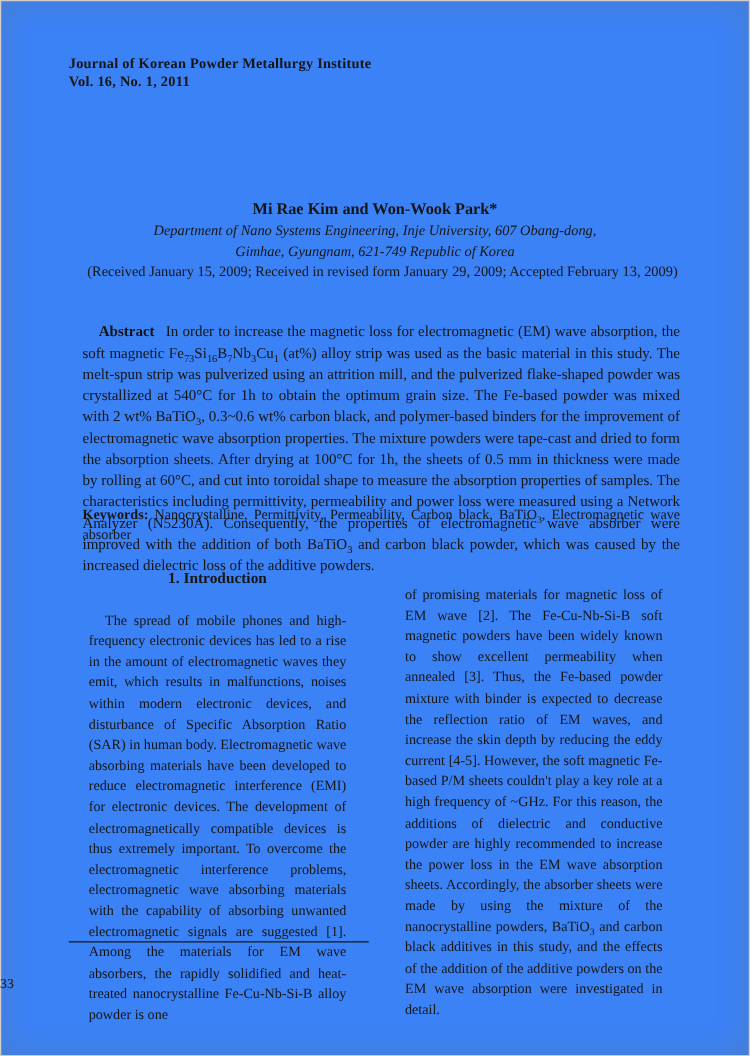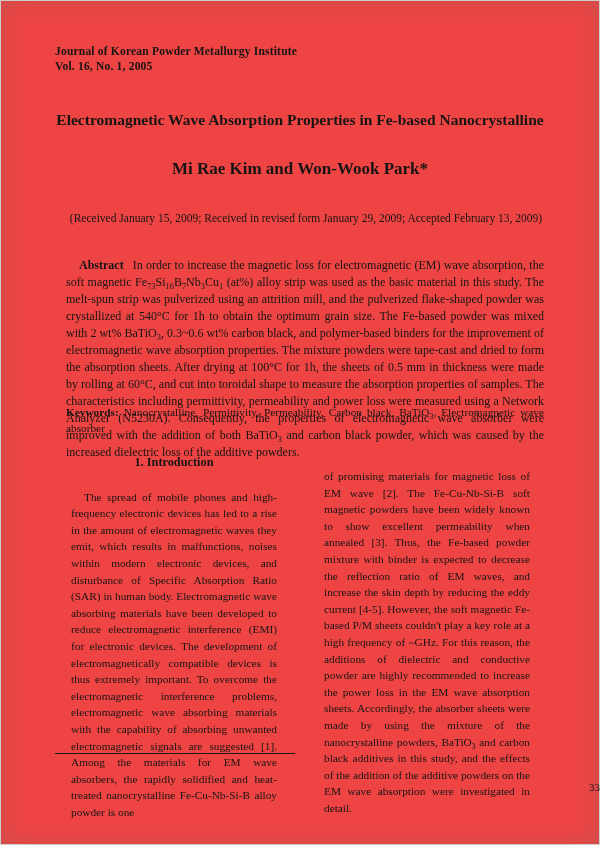--- a/index.html
+++ b/index.html
@@ -1,38 +1,38 @@
 <!DOCTYPE html>
 <html><head>
 <meta charset="utf-8">
 <style>
   html,body{margin:0;padding:0;background:#b9b8b4;}
   .page{
     position:relative;
     width:600px;height:845px;
     margin:0 auto;
-    background:#ef4444;
+    background:#3b82f6;
     box-shadow: inset 0 0 0 1px #cfcec9, inset 0 0 26px rgba(110,108,100,.30);
     font-family:"Liberation Serif","DejaVu Serif",serif;
     color:#171513;
     overflow:hidden;
   }
   .journal-head{
     position:absolute; left:55px; top:44px;
     font-size:11.5px; font-weight:bold; line-height:15px;
     letter-spacing:.2px;
   }
   .paper-title{
     position:absolute; left:40px; right:40px; top:108px;
     text-align:center; font-weight:bold;
     font-size:15.5px; line-height:23px;
   }
   .authors{
     position:absolute; left:0; right:0; top:159px;
-    text-align:center; font-weight:bold; font-size:17px;
+    text-align:center; font-weight:bold; font-size:13px;
   }
   .affiliation{
     position:absolute; left:0; right:0; top:177px;
     text-align:center; font-style:italic; font-size:11.5px; line-height:17px;
   }
   .dates{
     position:absolute; left:0; right:0; top:212px;
     text-align:center; font-size:11.5px;padding-left:12px;
   }
   .abstract{
@@ -61,39 +61,42 @@
   .footnote-rule{
     position:absolute; left:55px; top:753px; width:240px;
     border:0; border-top:1.2px solid #1a1815; margin:0;
   }
   .footnote{
     position:absolute; left:55px; right:55px; top:758px;
     font-size:10.8px;
   }
   .page-number{
     position:absolute; left:0; right:0; top:781px;
-    text-align:right; font-size:11px;
+    text-align:left; font-size:11px;
   }
 </style>
 </head>
 <body>
 
 <div class="page">
 
   <div class="journal-head">
     <div>Journal of Korean Powder Metallurgy Institute</div>
-    <div>Vol. 16, No. 1, 2005</div>
+    <div>Vol. 16, No. 1, 2011</div>
   </div>
 
   <div class="paper-title">
-    <div>Electromagnetic Wave Absorption Properties in Fe-based Nanocrystalline</div>
   </div>
 
   <div class="authors">Mi Rae Kim and Won-Wook Park*</div>
 
+  <div class="affiliation">
+    <div>Department of Nano Systems Engineering, Inje University, 607 Obang-dong,</div>
+    <div>Gimhae, Gyungnam, 621-749 Republic of Korea</div>
+  </div>
 
   <div class="dates">(Received January 15, 2009; Received in revised form January 29, 2009; Accepted February 13, 2009)</div>
 
   <div class="abstract">
     <span class="lead-indent"></span><span class="abs-label">Abstract</span><span>In order to increase the magnetic loss for electromagnetic (EM) wave absorption, the soft magnetic Fe<sub>73</sub>Si<sub>16</sub>B<sub>7</sub>Nb<sub>3</sub>Cu<sub>1</sub> (at%) alloy strip was used as the basic material in this study. The melt-spun strip was pulverized using an attrition mill, and the pulverized flake-shaped powder was crystallized at 540°C for 1h to obtain the optimum grain size. The Fe-based powder was mixed with 2 wt% BaTiO<sub>3</sub>, 0.3~0.6 wt% carbon black, and polymer-based binders for the improvement of electromagnetic wave absorption properties. The mixture powders were tape-cast and dried to form the absorption sheets. After drying at 100°C for 1h, the sheets of 0.5 mm in thickness were made by rolling at 60°C, and cut into toroidal shape to measure the absorption properties of samples. The characteristics including permittivity, permeability and power loss were measured using a Network Analyzer (N5230A). Consequently, the properties of electromagnetic wave absorber were improved with the addition of both BaTiO<sub>3</sub> and carbon black powder, which was caused by the increased dielectric loss of the additive powders.</span>
   </div>
 
   <div class="keywords">
     <span class="kw-label">Keywords:</span>
     <span>Nanocrystalline, Permittivity, Permeability, Carbon black, BaTiO<sub>3</sub>, Electromagnetic wave absorber</span>

